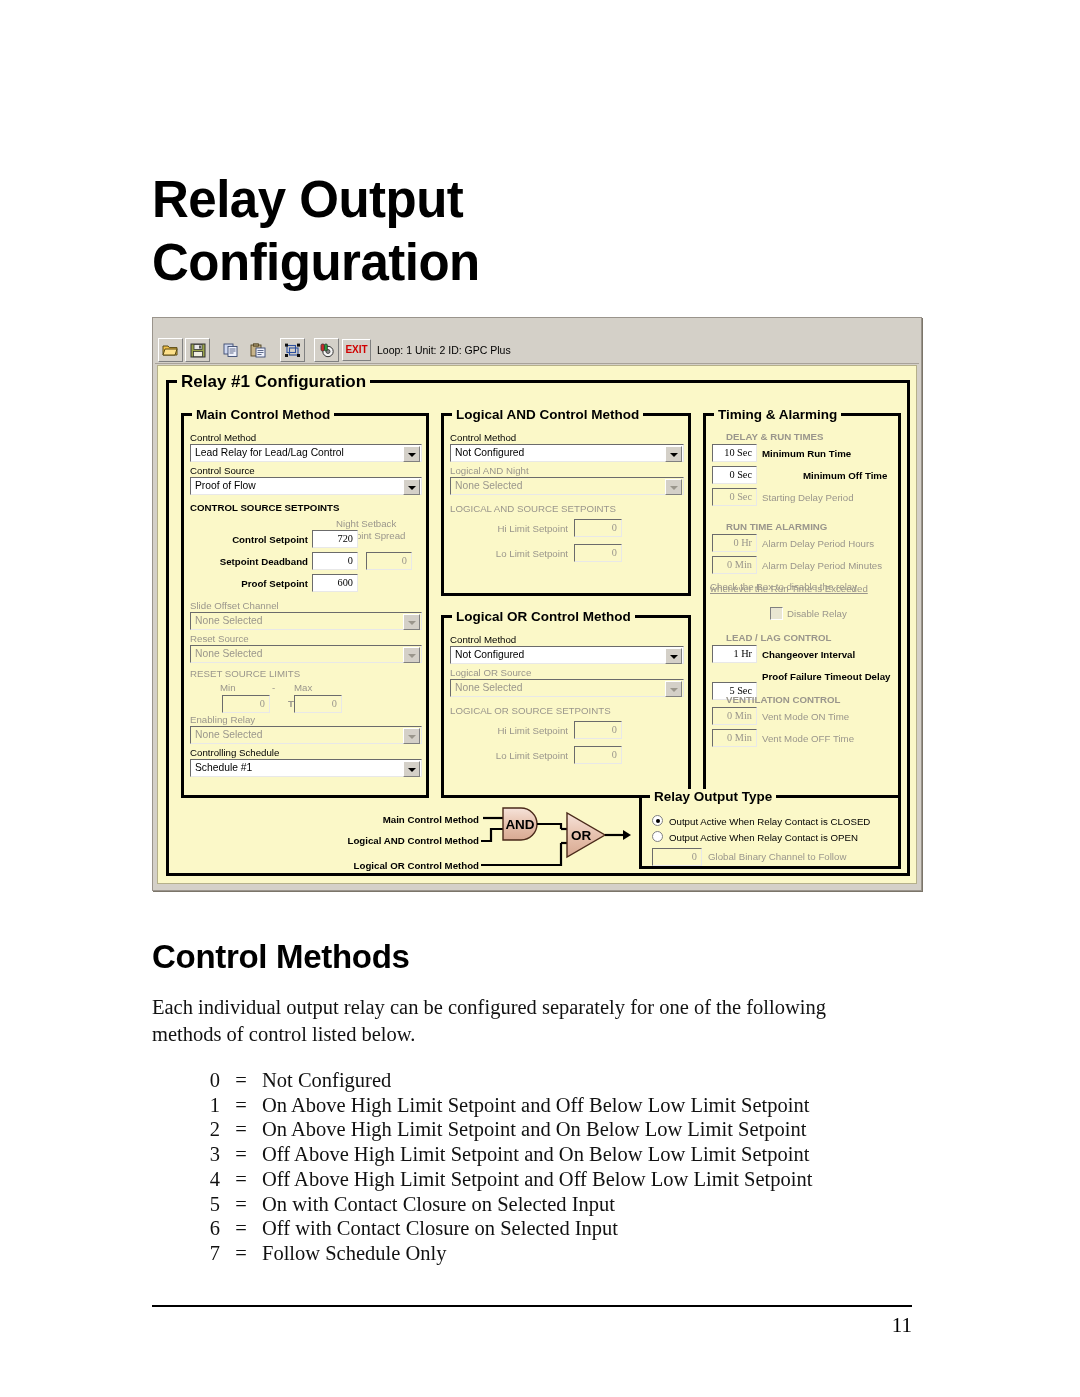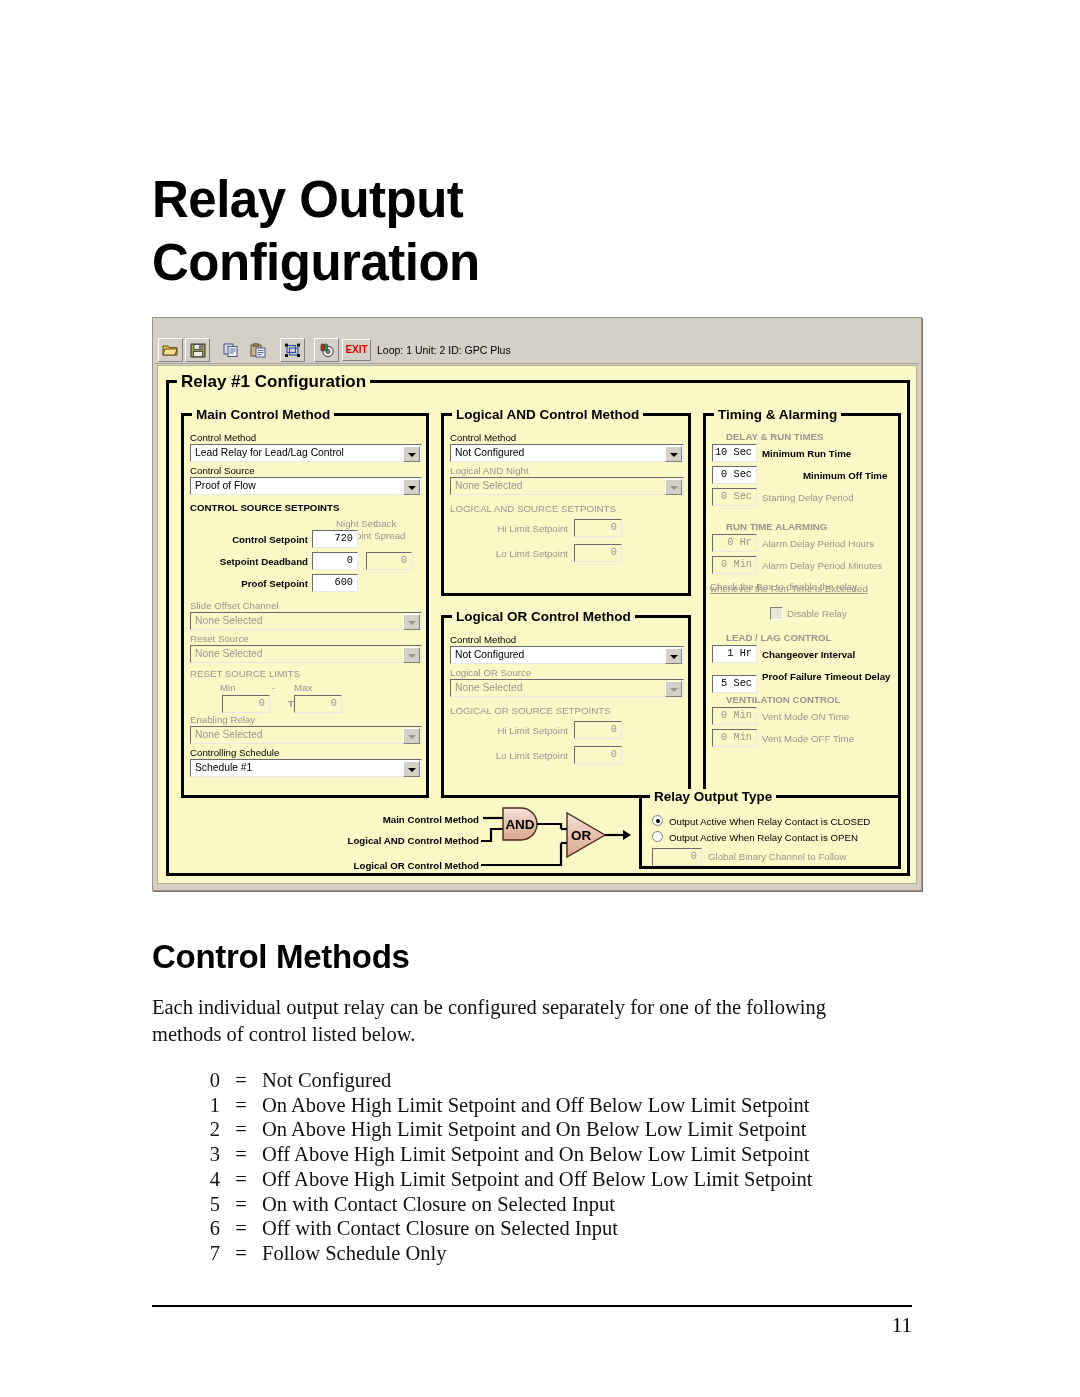--- a/index.html
+++ b/index.html
@@ -93,21 +93,21 @@
       border-left:4px solid transparent;border-right:4px solid transparent;
       border-top:4px solid #000;}
   .combo.dis{background:#fbf8c8;}
   .combo.dis .cv{color:#9a968c;}
   .combo.dis .arrow:after{border-top-color:#9a968c;}
 
   
   .num{position:absolute;height:18px;background:#fff;
       border-top:1px solid #6b6b6b;border-left:1px solid #6b6b6b;
       border-right:1px solid #e8e8e8;border-bottom:1px solid #e8e8e8;
-      box-sizing:border-box;font-family:Liberation Mono, monospace;
+      box-sizing:border-box;font-family:Liberation Serif, serif;
       font-size:10.3px;color:#000;text-align:right;padding-right:4px;
       line-height:15px;}
   .num.dis{background:#fbf8c8;color:#9a968c;}
 
   
   .cbx{position:absolute;width:11px;height:11px;background:#e9e6d2;
       border-top:1px solid #808080;border-left:1px solid #808080;
       border-right:1px solid #fff;border-bottom:1px solid #fff;}
   .rdo{position:absolute;width:11px;height:11px;border-radius:50%;
       background:#fff;border:1px solid #808080;box-sizing:border-box;}
@@ -332,21 +332,21 @@
           <div class="lbl dim ctr" style="left:4px;top:165px;width:190px;">Check the Box to disable the relay</div>
           <div class="lbl dim ctr" style="left:4px;top:167px;width:190px;text-decoration:underline;">whenever the Run Time is Exceeded</div>
           <div class="cbx" style="left:64px;top:191px;"></div>
           <div class="lbl dim" style="left:81px;top:192px;">Disable Relay</div>
 
           <div class="lbl dim bold ctr" style="left:20px;top:216px;width:174px;">LEAD / LAG CONTROL</div>
 
           <div class="num" style="left:6px;top:229px;width:45px;">1 Hr</div>
           <div class="lbl bold" style="left:56px;top:233px;">Changeover Interval</div>
 
-          <div class="num" style="left:6px;top:259px;width:45px;">5 Sec</div>
+          <div class="num" style="left:6px;top:266px;width:45px;">5 Sec</div>
           <div class="lbl bold" style="left:56px;top:255px;">Proof Failure Timeout Delay</div>
 
           <div class="lbl dim bold ctr" style="left:20px;top:278px;width:174px;">VENTILATION CONTROL</div>
 
           <div class="num dis" style="left:6px;top:291px;width:45px;">0 Min</div>
           <div class="lbl dim" style="left:56px;top:295px;">Vent Mode ON Time</div>
 
           <div class="num dis" style="left:6px;top:313px;width:45px;">0 Min</div>
           <div class="lbl dim" style="left:56px;top:317px;">Vent Mode OFF Time</div>
         </div>

